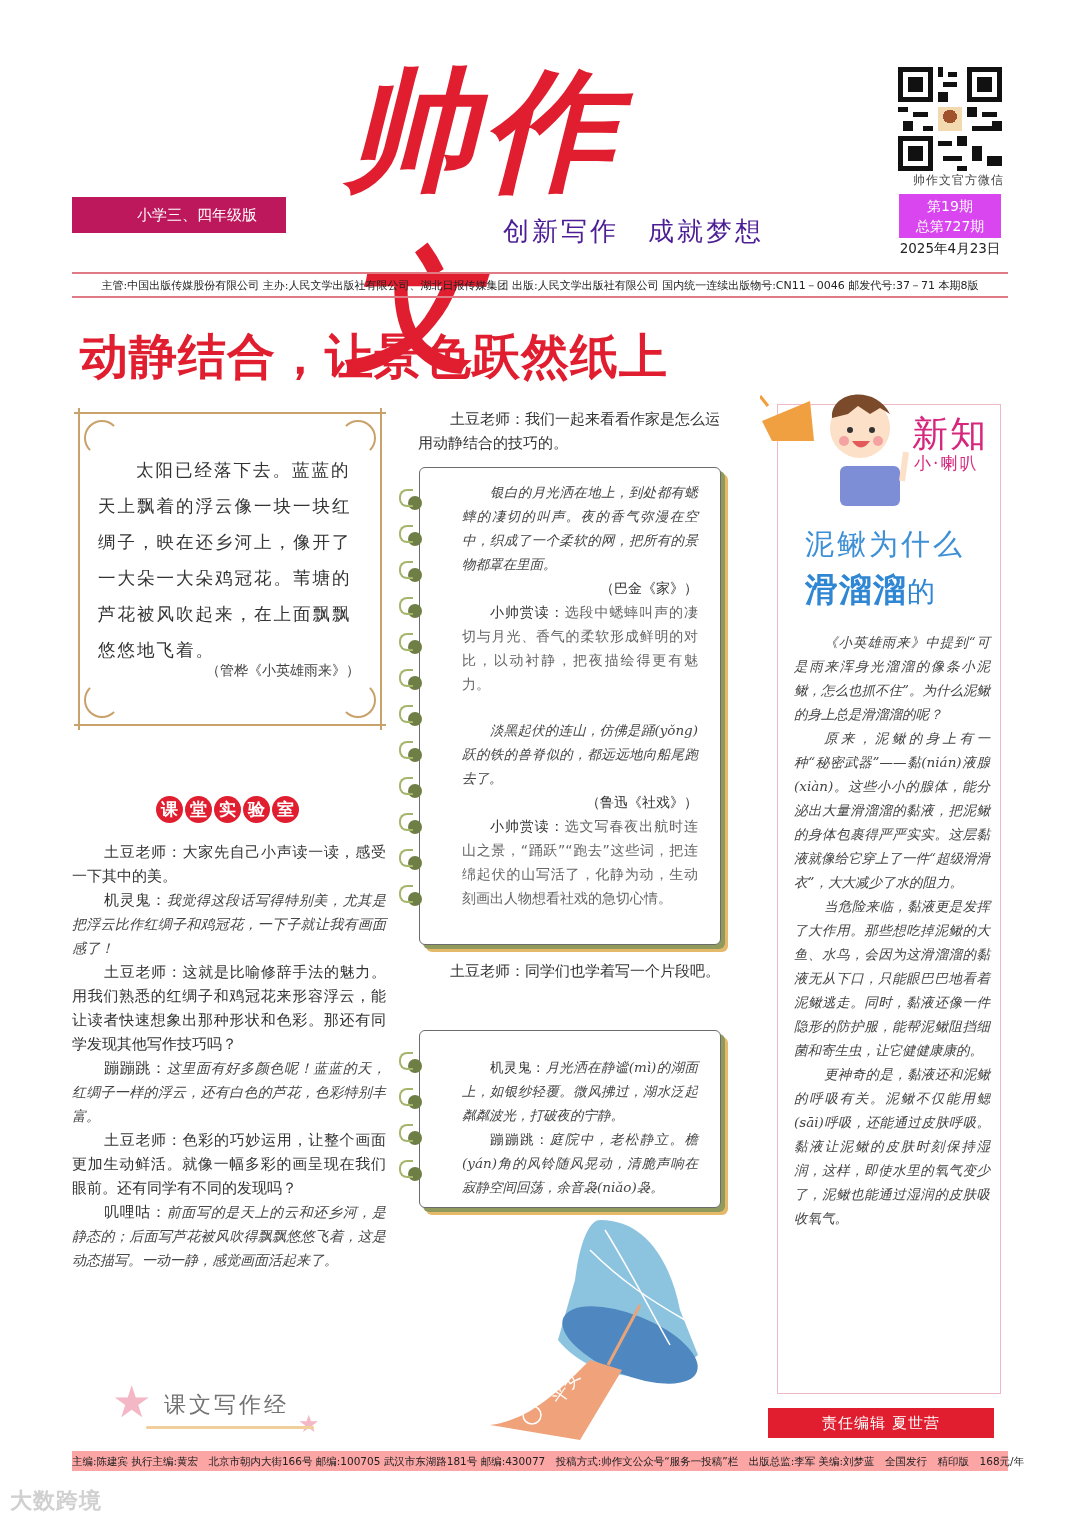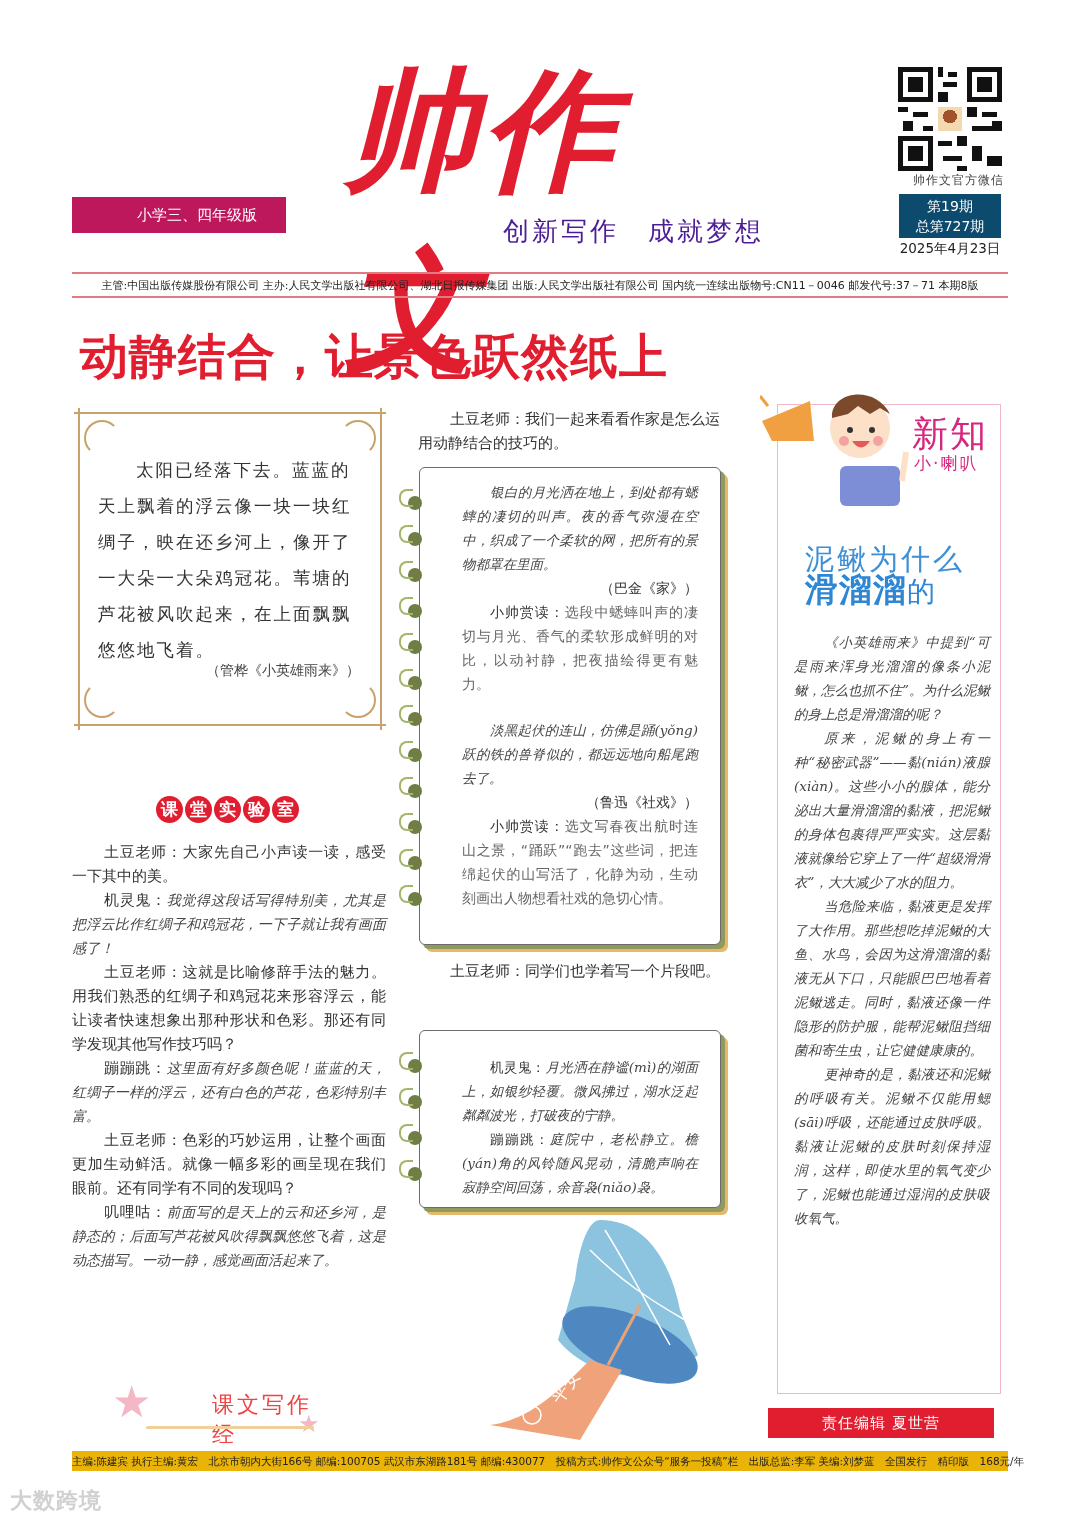--- a/index.html
+++ b/index.html
@@ -5,40 +5,40 @@
   html,body{margin:0;padding:0;background:#fff;}
   body{width:1080px;height:1520px;position:relative;overflow:hidden;font-family:"DejaVu Sans","Liberation Sans",sans-serif;color:#3a3a3a;}
   .abs{position:absolute;}
   
   .logo{left:345px;top:40px;width:410px;height:210px;}
   .logo-text{position:absolute;left:0;top:0;font-family:"DejaVu Serif",serif;font-weight:bold;font-size:132px;letter-spacing:6px;color:#e01e2f;line-height:180px;font-style:italic;}
   .slogan{left:503px;top:214px;font-size:26px;color:#4c1d95;letter-spacing:3px;}
   .edition{left:72px;top:197px;width:178px;height:36px;background:#be185d;color:#fff;font-size:15px;text-align:center;line-height:36px;padding-left:36px;}
   .qr{left:898px;top:67px;width:104px;height:104px;background:#fff;}
   .qr-cap{left:896px;top:172px;width:108px;text-align:right;font-size:12px;font-family:"DejaVu Serif",serif;color:#444;letter-spacing:1px;}
-  .issue{left:899px;top:194px;width:102px;height:44px;background:#0c4a6e;color:#fff;font-size:14px;text-align:center;line-height:20px;padding-top:2px;box-sizing:border-box;}
+  .issue{left:899px;top:194px;width:102px;height:44px;background:#d946ef;color:#fff;font-size:14px;text-align:center;line-height:20px;padding-top:2px;box-sizing:border-box;}
   .date{left:893px;top:240px;width:114px;text-align:center;font-size:13.5px;color:#222;}
   .rule-top{left:72px;top:272px;width:936px;height:2px;background:#e07a84;}
   .rule-bot{left:72px;top:296px;width:936px;height:2px;background:#e07a84;}
   .credits{left:72px;top:276px;width:936px;font-size:11px;color:#222;text-align:center;line-height:20px;white-space:nowrap;}
   .headline{left:80px;top:325px;font-family:"DejaVu Serif",serif;font-weight:bold;font-size:48px;color:#e01e2f;letter-spacing:1px;}
   
   .frame{left:74px;top:408px;width:312px;height:322px;}
   .frame .bar{position:absolute;background:#c9a16a;}
   .corner{position:absolute;width:36px;height:36px;border:2px solid #c9a16a;border-radius:50%;box-sizing:border-box;}
   .quote{position:absolute;left:24px;top:44px;width:266px;font-family:"DejaVu Serif",serif;font-size:17.5px;line-height:36px;color:#333;letter-spacing:2px;text-indent:38px;}
   .quote-src{position:absolute;right:26px;top:254px;font-size:14px;color:#444;}
   
   .lab-title{left:156px;top:796px;display:flex;gap:2px;}
   .lab-title span{display:inline-block;width:27px;height:27px;border-radius:50%;background:#e01e2f;color:#fff;font-size:17px;text-align:center;line-height:27px;font-weight:bold;}
   .col-left{left:72px;top:840px;width:314px;font-size:15px;line-height:24px;color:#333;}
   .col-left p{margin:0;text-indent:32px;text-align:justify;}
   .col-left .it{font-family:"DejaVu Serif",serif;font-style:italic;font-size:14px;color:#444;}
   .kewen{left:110px;top:1382px;width:220px;height:60px;}
-  .kewen-text{position:absolute;left:54px;top:8px;font-size:22px;color:#ef4444;letter-spacing:3px;font-family:Liberation Serif, serif;margin-left:48px;}
+  .kewen-text{position:absolute;left:54px;top:8px;font-size:22px;color:#737373;letter-spacing:3px;font-family:Liberation Serif, serif;}
   .star{position:absolute;color:#f3b7c6;font-size:44px;line-height:44px;}
   .kewen-line{position:absolute;left:36px;top:44px;width:168px;height:3px;background:#f0cf9a;border-radius:3px;}
   
   .mid-intro{left:418px;top:407px;width:314px;font-size:15px;line-height:24px;color:#333;}
   .mid-intro p{margin:0;text-indent:32px;}
   .notebook{position:absolute;background:#fff;border:1.5px solid #6b6b6b;border-radius:6px;box-shadow:4px 4px 0 #8f9a5c,7px 7px 0 #e6b86a;}
   .ring{position:absolute;left:-12px;width:14px;height:14px;border-radius:50%;background:#6f7e45;}
   .ring::before{content:"";position:absolute;left:-9px;top:-7px;width:12px;height:14px;border:2px solid #a6b56c;border-right:none;border-radius:8px 0 0 8px;}
   .nb-text{position:absolute;left:42px;right:22px;font-size:13.5px;line-height:24px;color:#444;}
   .nb-text p{margin:0;text-indent:28px;text-align:justify;}
@@ -48,27 +48,27 @@
   .nb-text .shang b{color:#333;font-weight:normal;}
   .mid-outro{left:418px;top:958px;width:314px;font-size:15px;line-height:26px;color:#333;}
   .mid-outro p{margin:0;text-indent:32px;}
   
   .bell{left:480px;top:1220px;width:250px;height:220px;}
   
   .sidebox{left:777px;top:404px;width:224px;height:990px;border:1.5px solid #f0b8c4;box-sizing:border-box;}
   .xinzhi{left:912px;top:410px;font-size:36px;color:#d6267d;letter-spacing:2px;}
   .laba{left:914px;top:452px;font-size:17px;color:#d6267d;letter-spacing:2px;}
   .boy{left:760px;top:386px;width:150px;height:120px;}
-  .loach-t1{left:805px;top:525px;font-size:29px;color:#3d8fd6;letter-spacing:3px;margin-top:15px;}
+  .loach-t1{left:805px;top:525px;font-size:29px;color:#3d8fd6;letter-spacing:3px;}
   .loach-t2{left:805px;top:568px;font-size:33px;color:#2f86d3;font-weight:bold;letter-spacing:1px;}
   .loach-t2 small{font-size:28px;font-weight:normal;}
   .col-right{left:794px;top:630px;width:196px;font-family:"DejaVu Serif",serif;font-style:italic;font-size:13.5px;line-height:24px;color:#444;}
   .col-right p{margin:0;text-indent:30px;text-align:justify;}
   .editor{left:768px;top:1408px;width:226px;height:30px;background:#e01e2f;color:#fff;font-size:15px;text-align:center;line-height:30px;letter-spacing:1px;}
-  .footer{left:72px;top:1451px;width:936px;height:20px;background:#eab308;font-size:10.5px;color:#222;line-height:20px;text-align:left;white-space:nowrap;}
+  .footer{left:72px;top:1451px;width:936px;height:20px;background:#fca5a5;font-size:10.5px;color:#222;line-height:20px;text-align:left;white-space:nowrap;}
   .watermark{left:10px;top:1486px;font-size:22px;color:#d0d0d0;font-weight:bold;letter-spacing:1px;}
 </style>
 </head>
 <body>
 
 <div class="abs logo">
   <div class="logo-text">帅作文</div>
 </div>
 <div class="abs slogan">创新写作　成就梦想</div>
 <div class="abs edition">小学三、四年级版</div>

